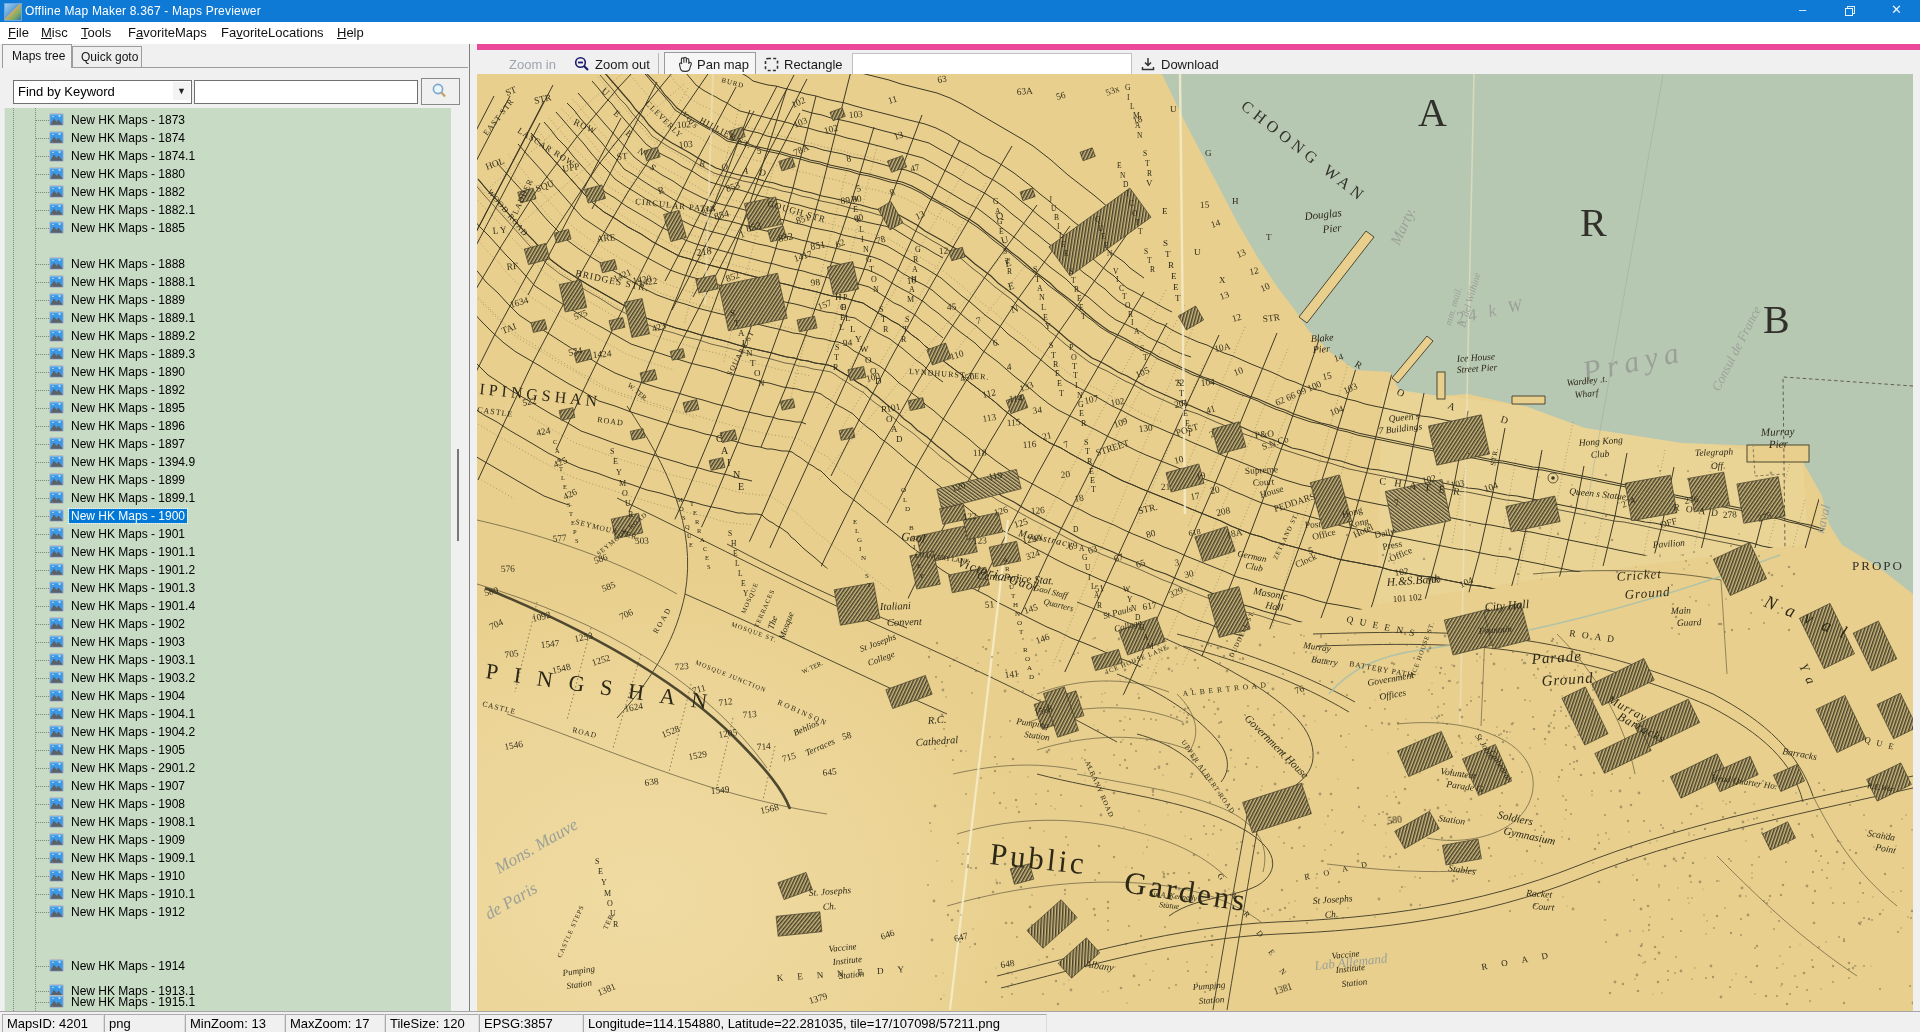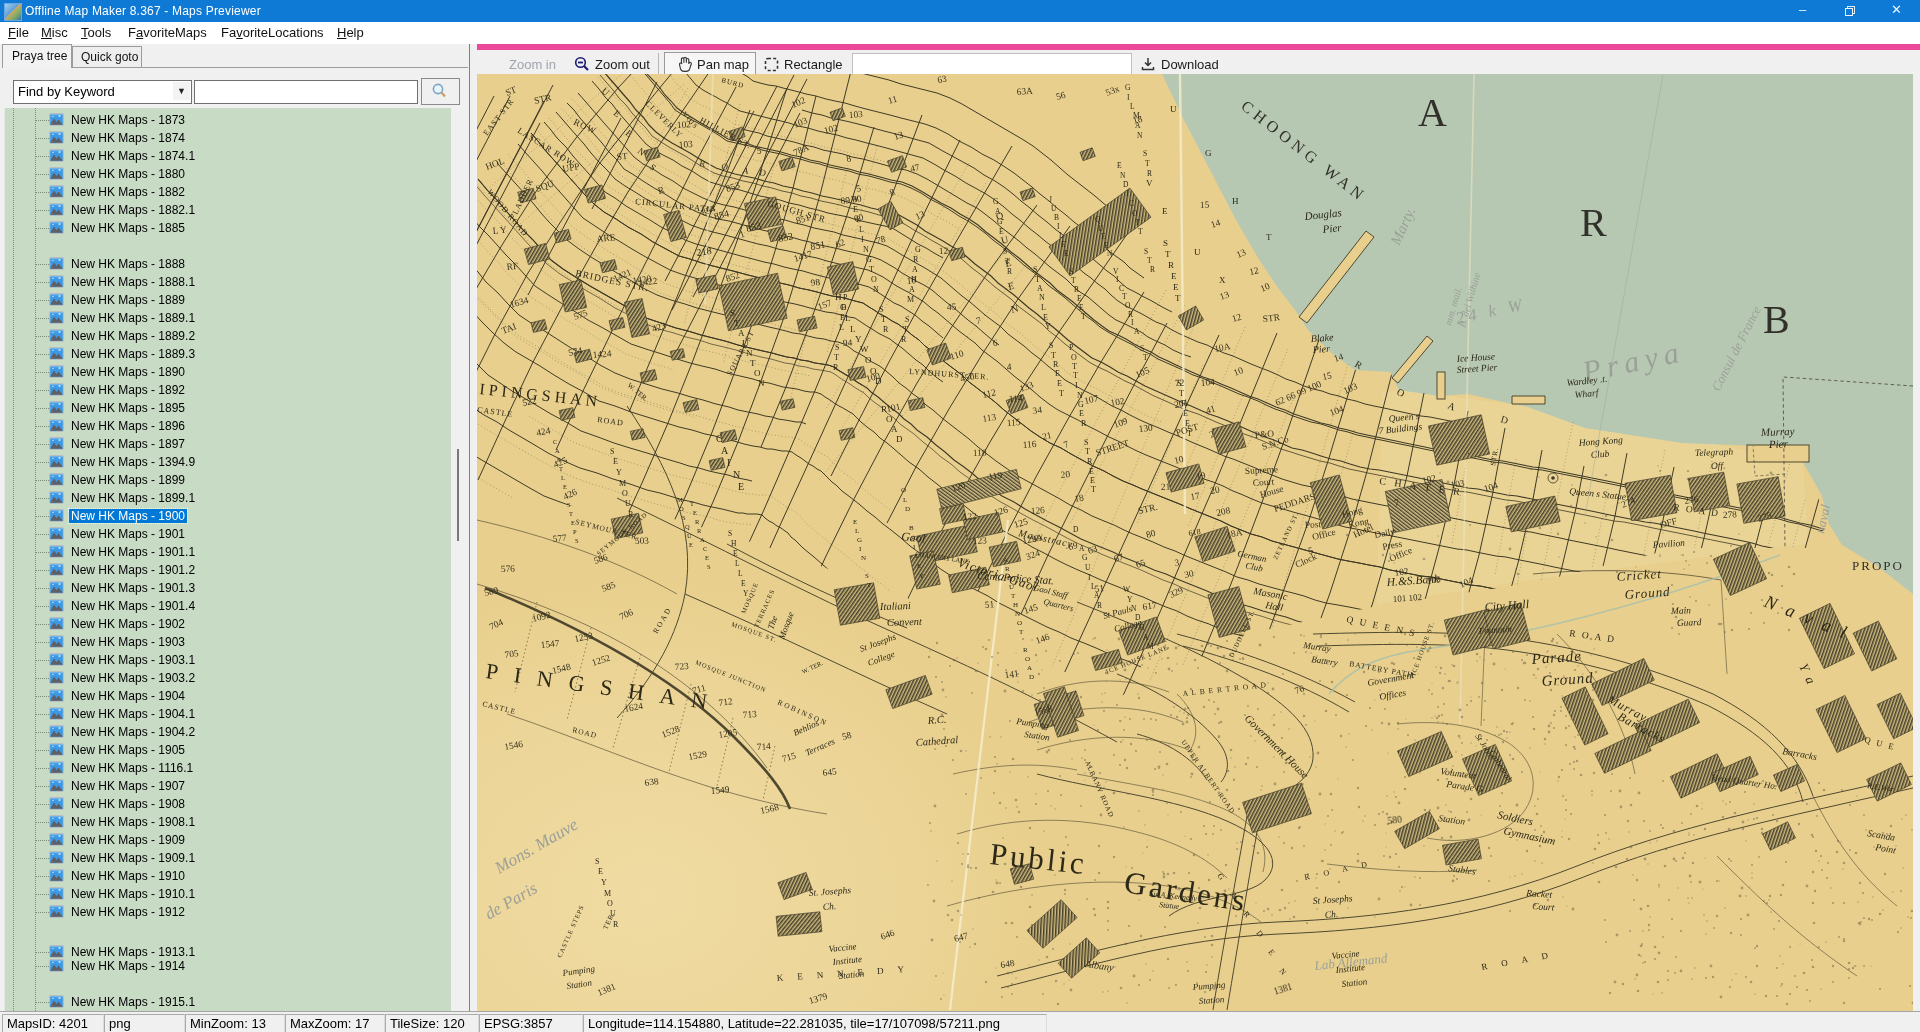--- a/index.html
+++ b/index.html
@@ -72,21 +72,21 @@
 <div id="menu" class="abs">
     <span style="left:8px"><u>F</u>ile</span>
     <span style="left:41px"><u>M</u>isc</span>
     <span style="left:81px"><u>T</u>ools</span>
     <span style="left:128px">F<u>a</u>voriteMaps</span>
     <span style="left:221px">Fa<u>v</u>oriteLocations</span>
     <span style="left:337px"><u>H</u>elp</span>
   </div>
 <div id="lpanel" class="abs">
     <div id="tab1" class="tab">
-      <span class="l">Praya tree</span>
+      <span class="l">Maps tree</span>
     </div>
     <div id="tab2" class="tab">
       <span class="l">Quick goto</span>
     </div>
     <div id="tabline"></div>
     <div id="tabline2"></div>
     <div id="combo">
       <span class="l">Find by Keyword</span>
       <span class="btn">▼</span>
     </div>
@@ -343,21 +343,21 @@
         <svg class="ic" viewBox="0 0 15 13">
           <use href="#icn"></use>
         </svg>
         <span class="tx">New HK Maps - 1905</span>
       </div>
       <div class="trow" style="top:651px;width:447px">
         <div class="hguide" style="left:31px;top:9px;width:13px"></div>
         <svg class="ic" viewBox="0 0 15 13">
           <use href="#icn"></use>
         </svg>
-        <span class="tx">New HK Maps - 1116.1</span>
+        <span class="tx">New HK Maps - 2901.2</span>
       </div>
       <div class="trow" style="top:669px;width:447px">
         <div class="hguide" style="left:31px;top:9px;width:13px"></div>
         <svg class="ic" viewBox="0 0 15 13">
           <use href="#icn"></use>
         </svg>
         <span class="tx">New HK Maps - 1907</span>
       </div>
       <div class="trow" style="top:687px;width:447px">
         <div class="hguide" style="left:31px;top:9px;width:13px"></div>
@@ -401,21 +401,21 @@
         </svg>
         <span class="tx">New HK Maps - 1910.1</span>
       </div>
       <div class="trow" style="top:795px;width:447px">
         <div class="hguide" style="left:31px;top:9px;width:13px"></div>
         <svg class="ic" viewBox="0 0 15 13">
           <use href="#icn"></use>
         </svg>
         <span class="tx">New HK Maps - 1912</span>
       </div>
-      <div class="trow" style="top:835px;width:447px">
+      <div class="trow" style="top:874px;width:447px">
         <div class="hguide" style="left:31px;top:9px;width:13px"></div>
         <svg class="ic" viewBox="0 0 15 13">
           <use href="#icn"></use>
         </svg>
         <span class="tx">New HK Maps - 1913.1</span>
       </div>
       <div class="trow" style="top:849px;width:447px">
         <div class="hguide" style="left:31px;top:9px;width:13px"></div>
         <svg class="ic" viewBox="0 0 15 13">
           <use href="#icn"></use>

